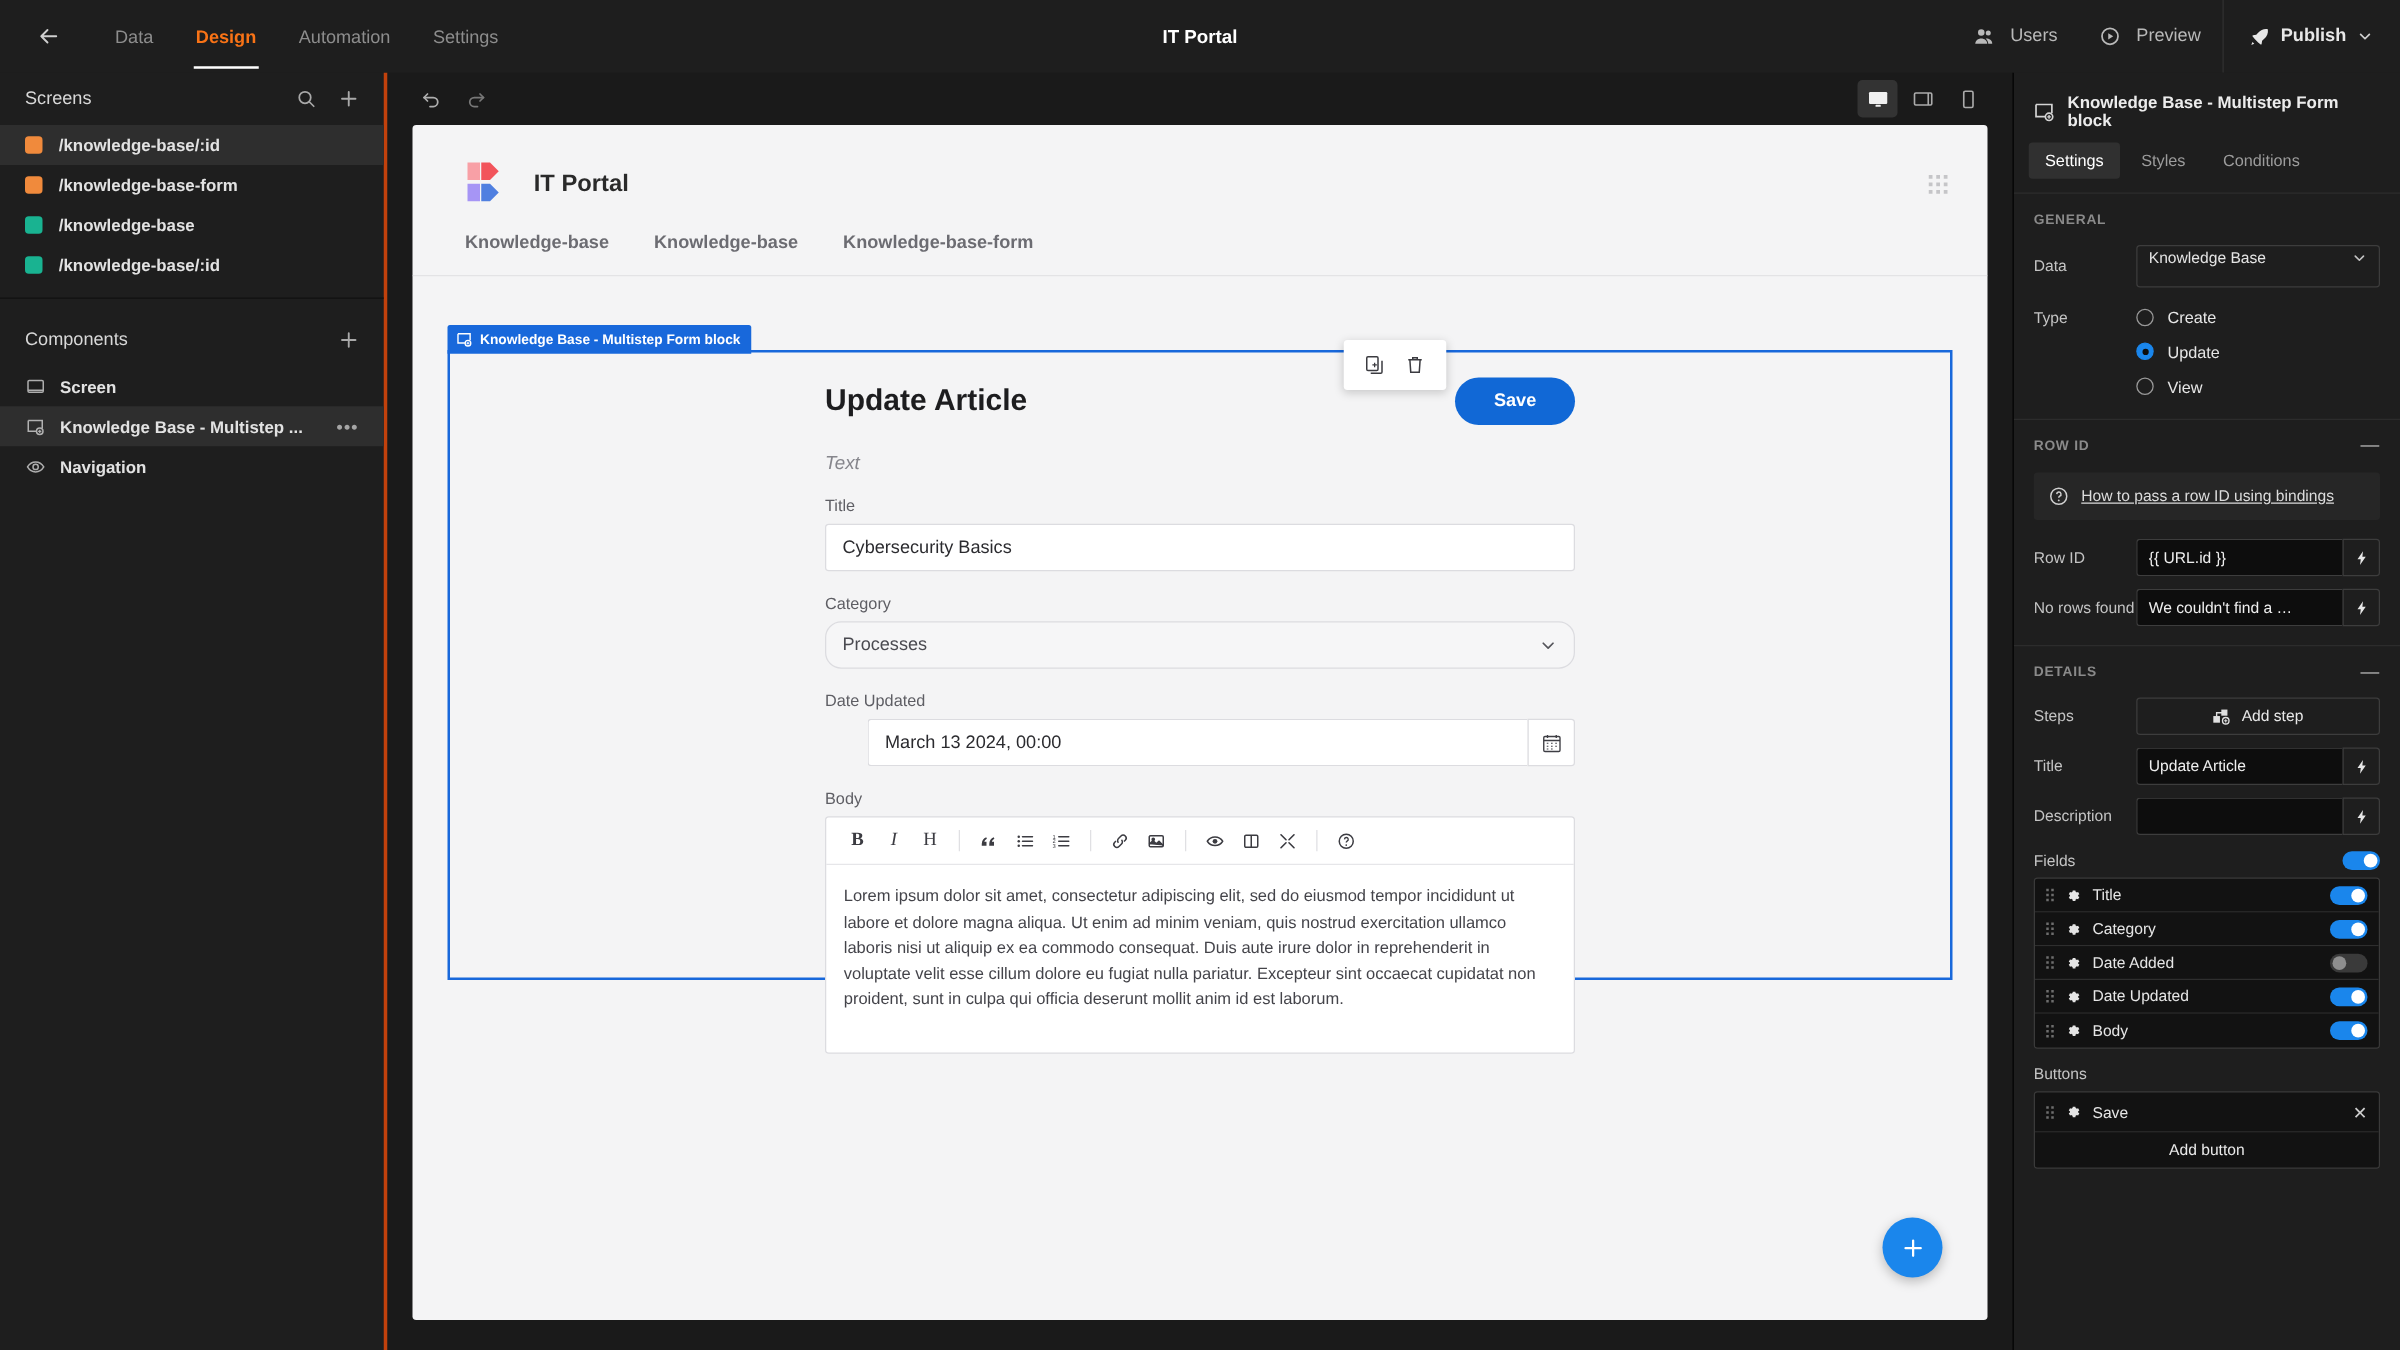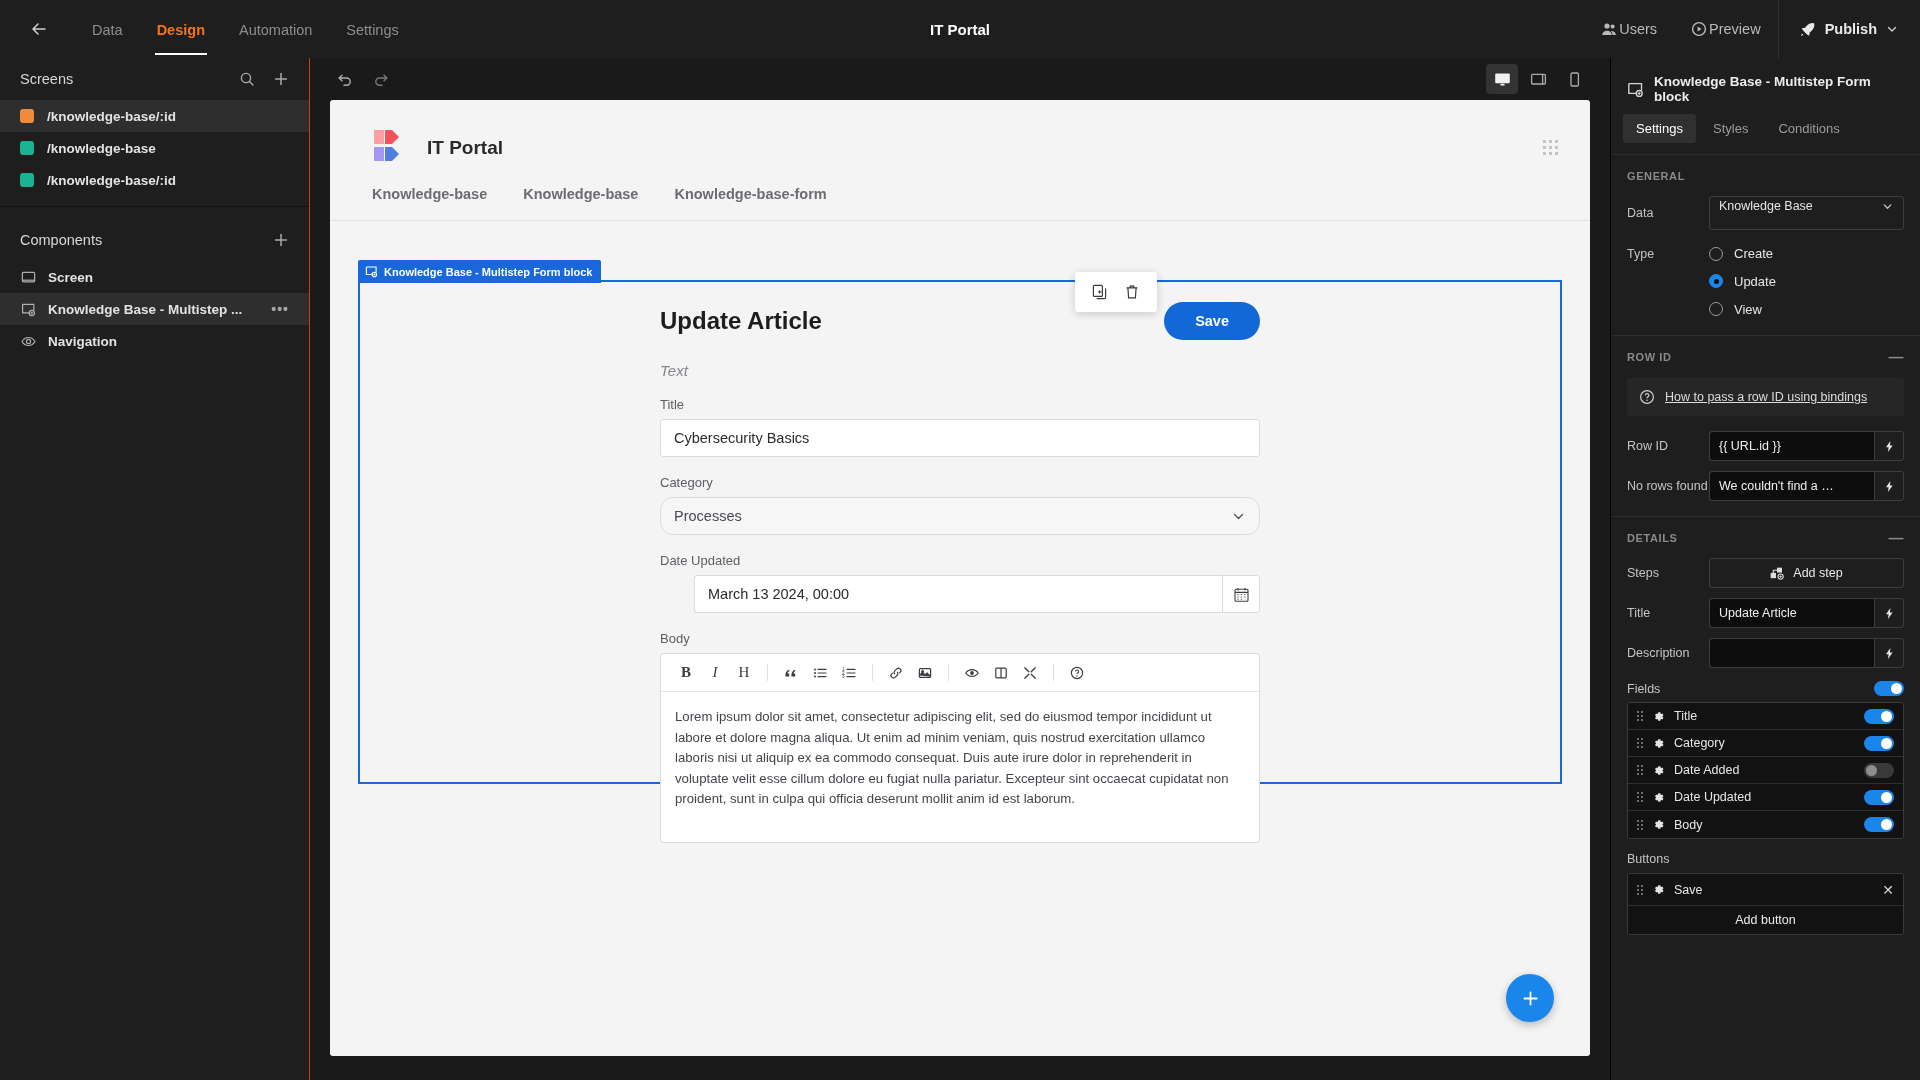--- a/index.html
+++ b/index.html
@@ -28,33 +28,33 @@
   .topnav-item.active::after {
     content: ""; position: absolute; left: 12px; right: 12px; bottom: 0;
     height: 2px; background: #ffffff;
   }
   .app-title {
     position: absolute; left: 0; right: 0; text-align: center;
     font-size: 15px; color: #ffffff; font-weight: bold; pointer-events: none;
   }
   .topright { margin-left: auto; display: flex; align-items: center; height: 100%; }
   .tr-item {
-    display: flex; align-items: center; gap: 2px; color: #b9b9b9;
+    display: flex; align-items: center; gap: 13px; color: #b9b9b9;
     font-size: 14.5px; padding: 0 17px; cursor: pointer; height: 100%;
   }
   .tr-sep { width: 1px; height: 58px; background: #313131; }
   .publish { display: flex; align-items: center; gap: 9px; color: #e8e8e8; font-size: 14.5px;
              padding: 0 22px 0 20px; cursor: pointer; font-weight: bold; height: 100%; }
 
   .body-row { display: flex; flex: 1; min-height: 0; }
 
   
   .sidebar {
     width: 310px; flex: 0 0 310px; background: #1e1e1e;
-    border-right: 1px solid #c2410c; display: flex; flex-direction: column;
+    border-right: 3px solid #c2410c; display: flex; flex-direction: column;
   }
   .panel-head {
     height: 42px; display: flex; align-items: center; padding: 0 20px;
     color: #d8d8d8; font-size: 14.5px;
   }
   .panel-head .sp { margin-left: auto; display: flex; gap: 18px; align-items: center; }
   .panel-head .ic { cursor: pointer; opacity: .78; display:flex; }
   .screen-item {
     height: 32px; display: flex; align-items: center; gap: 13px;
     padding: 0 20px; cursor: pointer; font-size: 13.5px; color: #e2e2e2; font-weight: bold;
@@ -305,20 +305,24 @@
             <svg width="16" height="16" viewBox="0 0 16 16" fill="none" stroke="#d0d0d0" stroke-width="1.5">
               <path d="M8 2.6v10.8M2.6 8h10.8" stroke-linecap="round"></path>
             </svg>
           </span>
         </span>
       </div>
 
       <div class="screen-item sel">
         <span class="dot" style="background:#f08a3c"></span>
         <span>/knowledge-base/:id</span>
+      </div>
+      <div class="screen-item">
+        <span class="dot" style="background:#f08a3c"></span>
+        <span>/knowledge-base-form</span>
       </div>
       <div class="screen-item">
         <span class="dot" style="background:#19b391"></span>
         <span>/knowledge-base</span>
       </div>
       <div class="screen-item">
         <span class="dot" style="background:#19b391"></span>
         <span>/knowledge-base/:id</span>
       </div>
 

